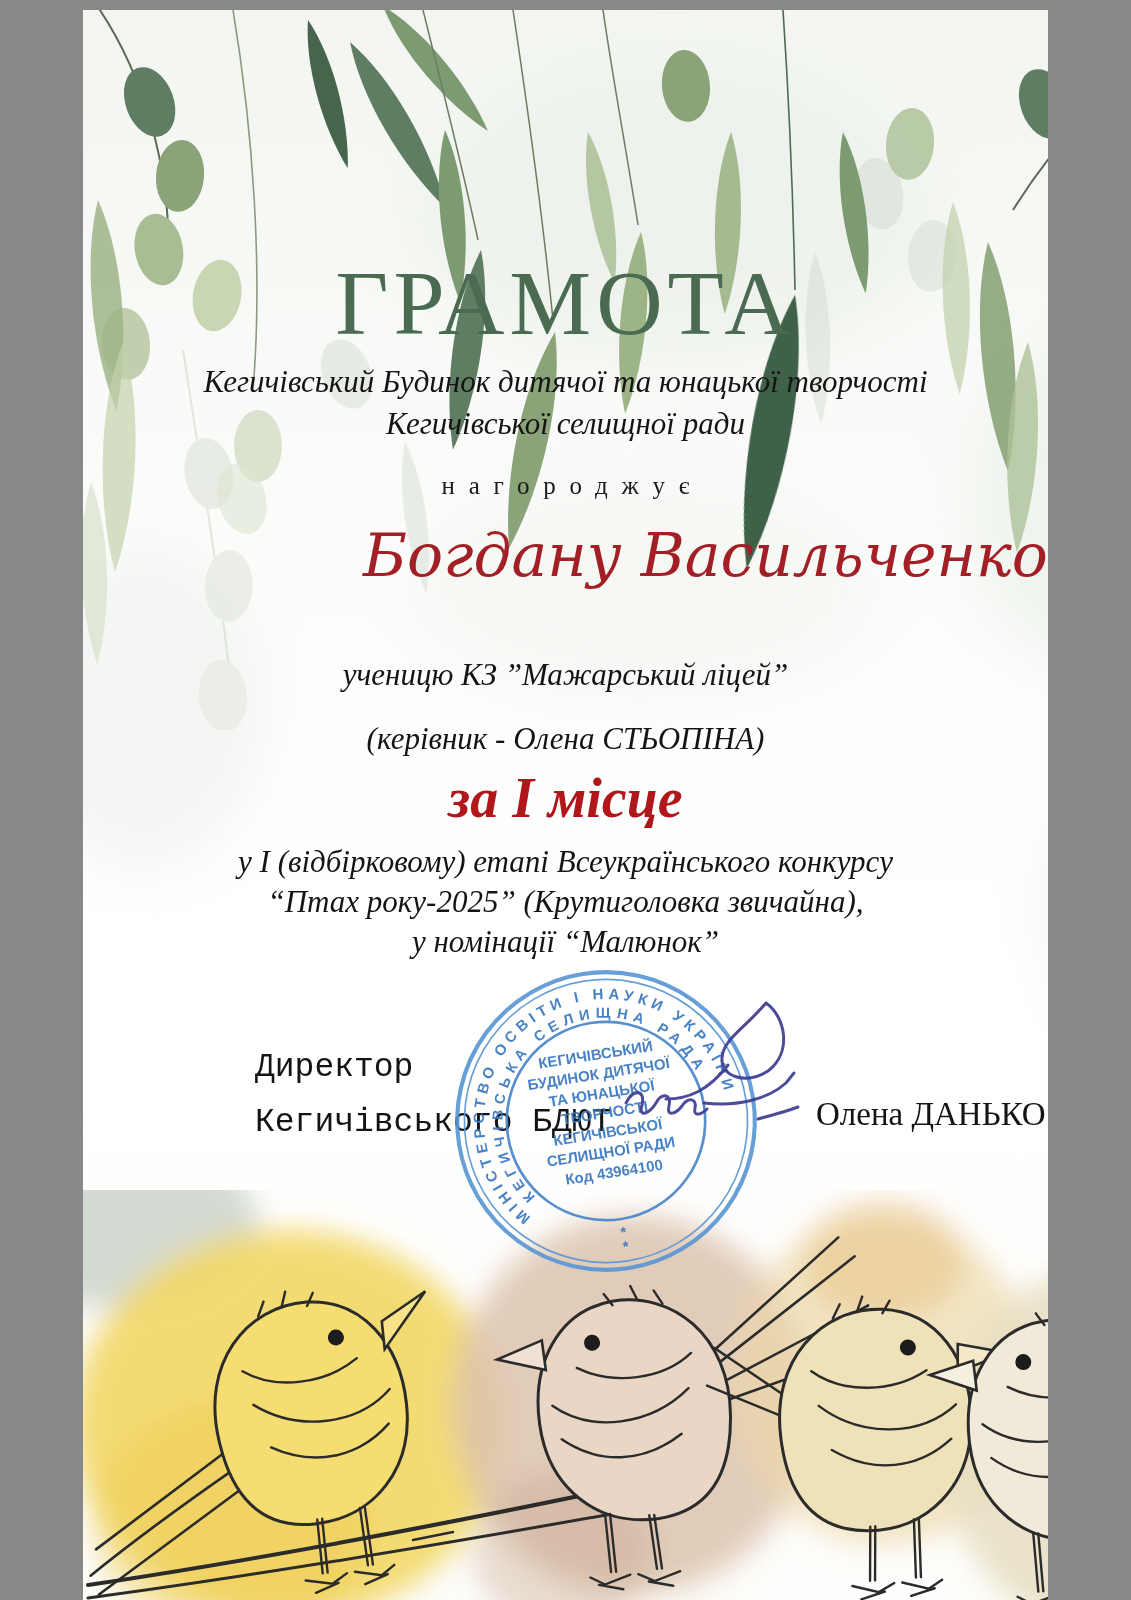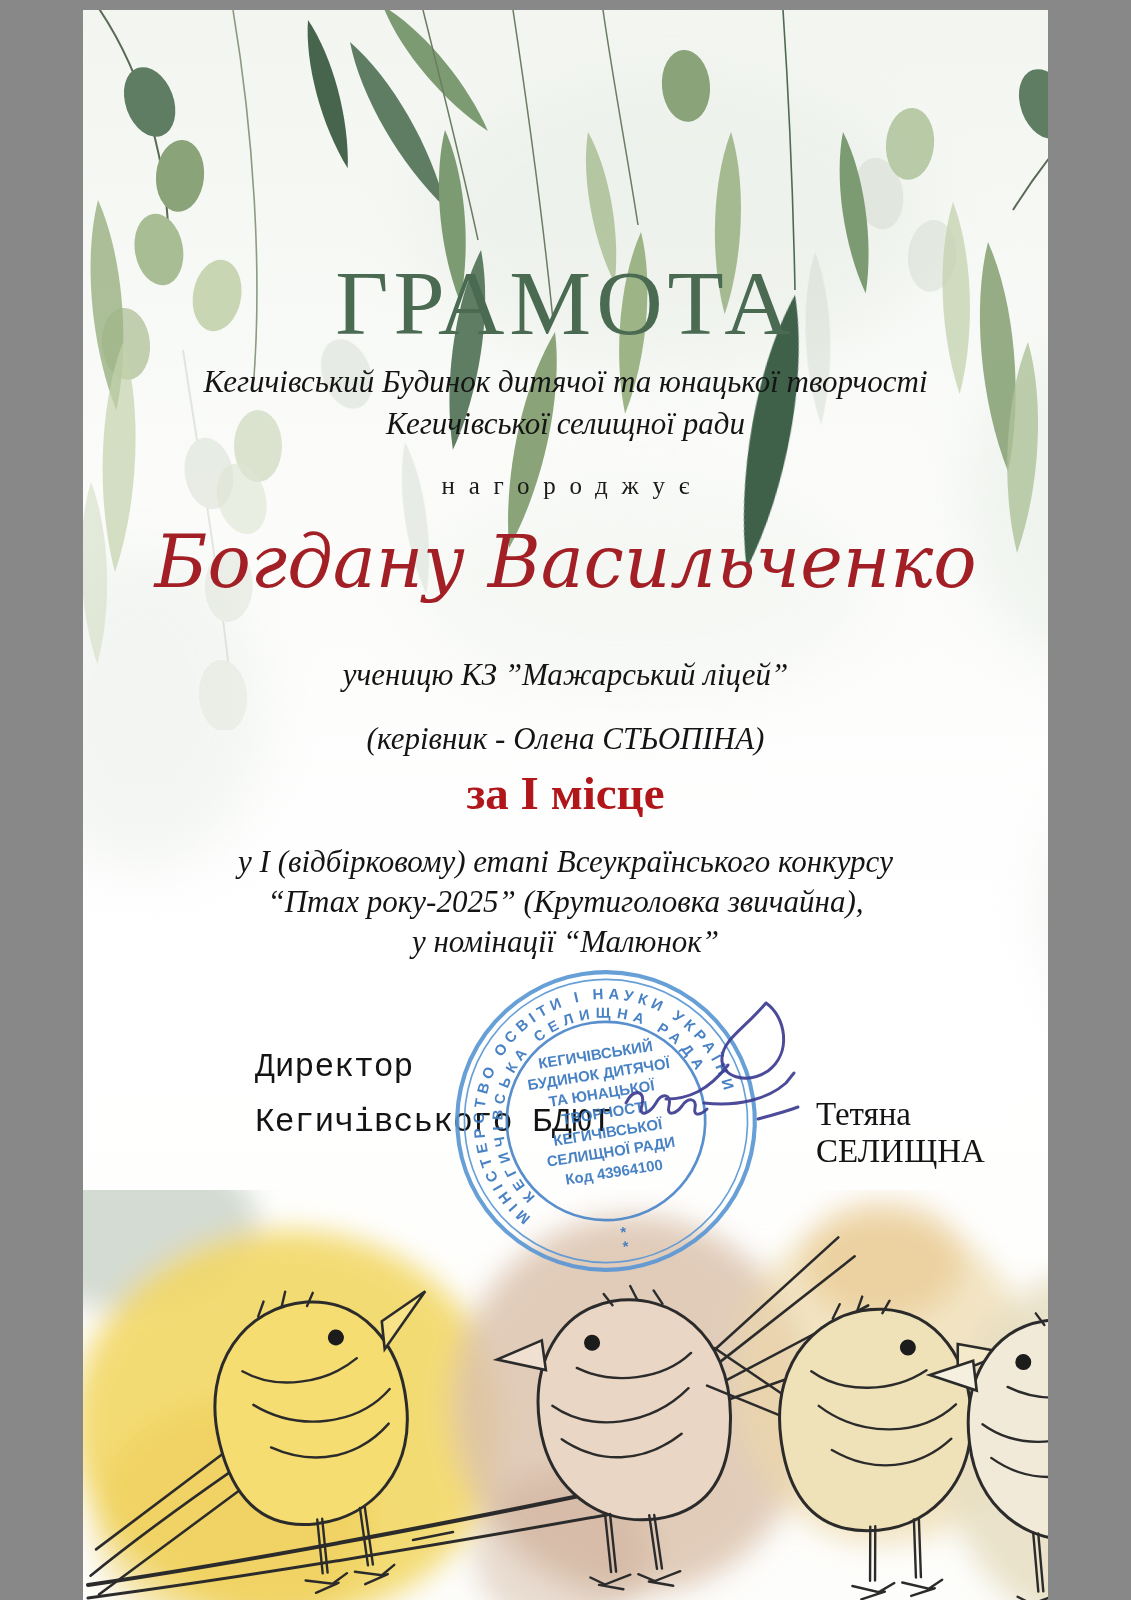--- a/index.html
+++ b/index.html
@@ -12,24 +12,24 @@
   .ctext{left:0;right:0;text-align:center;}
   .wash{position:absolute;border-radius:50%;filter:blur(26px);pointer-events:none;}
   .title{
     font-family:"Liberation Serif",serif;font-size:92px;font-weight:400;
     letter-spacing:5px;color:#4a6b52;
   }
   .org{font-style:italic;font-size:31px;color:#141414;}
   .awards{font-size:25px;letter-spacing:0.55em;text-indent:0.55em;color:#1b1b1b;}
   .bigname{
     font-family:"DejaVu Serif","Liberation Serif",serif;font-style:italic;
-    font-size:72px;color:#a31f26;white-space:nowrap;
+    font-size:60px;color:#a31f26;white-space:nowrap;text-align:right;
   }
   .desc{font-style:italic;font-size:31px;color:#141414;}
-  .place{font-weight:bold;font-size:47px;color:#b0161a;}
+  .place{font-style:italic;font-weight:bold;font-size:56px;color:#b0161a;}
   .reason{font-style:italic;font-size:31px;color:#141414;}
   .signrole{font-size:33px;line-height:55px;color:#141414;}
   .signname{font-size:33px;color:#141414;}
   .stampwrap{transform:rotate(-9deg);}
   svg{display:block;}
 </style>
 </head>
 <body>
 
 <div class="page">
@@ -134,21 +134,21 @@
 
   <div class="abs ctext reason" style="top:834px;font-style:italic;">у І (відбірковому) етапі Всеукраїнського конкурсу</div>
   <div class="abs ctext reason" style="top:874px;">“Птах року-2025” (Крутиголовка звичайна),</div>
   <div class="abs ctext reason" style="top:914px;">у номінації “Малюнок”</div>
 
   <div class="abs signrole" style="left:172px;top:1030px;font-family:Liberation Mono, monospace;">
     <div>Директор</div>
     <div>Кегичівського БДЮТ</div>
   </div>
 
-  <div class="abs signname" style="left:733px;top:1086px;">Тетяна СЕЛИЩНА</div>
+  <div class="abs signname" style="left:733px;top:1086px;">Олена ДАНЬКО</div>
 
   <svg class="abs" style="left:0;bottom:0;" width="1131" height="420" viewBox="0 0 1131 420">
     <defs>
       <filter id="wblur" x="-40%" y="-40%" width="180%" height="180%">
         <feGaussianBlur stdDeviation="14"></feGaussianBlur>
       </filter>
       <g id="bird">
         <path d="M -95,10 C -100,-70 -45,-118 15,-112 C 70,-106 100,-55 96,5 C 92,70 45,112 -15,108 C -70,104 -92,65 -95,10 Z" stroke="#2b2b2b" stroke-width="3"></path>
         <g stroke="#2b2b2b" stroke-width="2.4" fill="none" stroke-linecap="round">
           <path d="M -35,-106 l 8,-14 M -10,-112 l 6,-14 M 15,-108 l 8,-12"></path>

